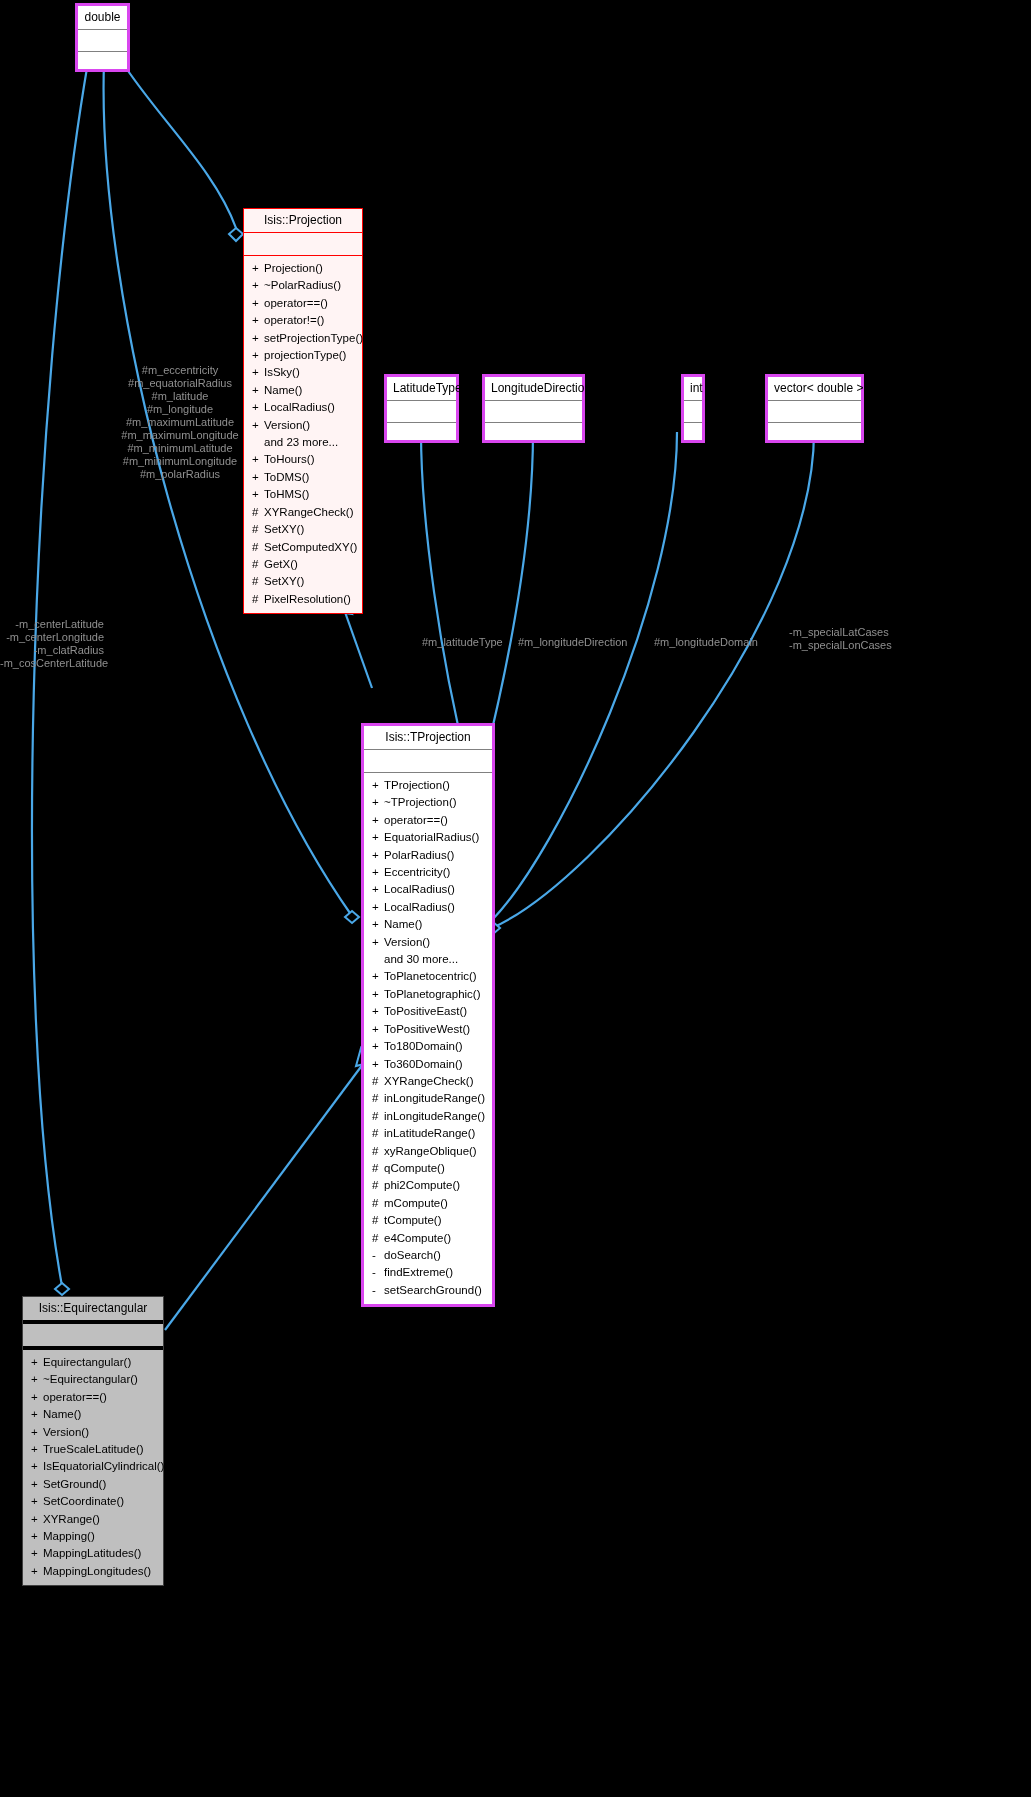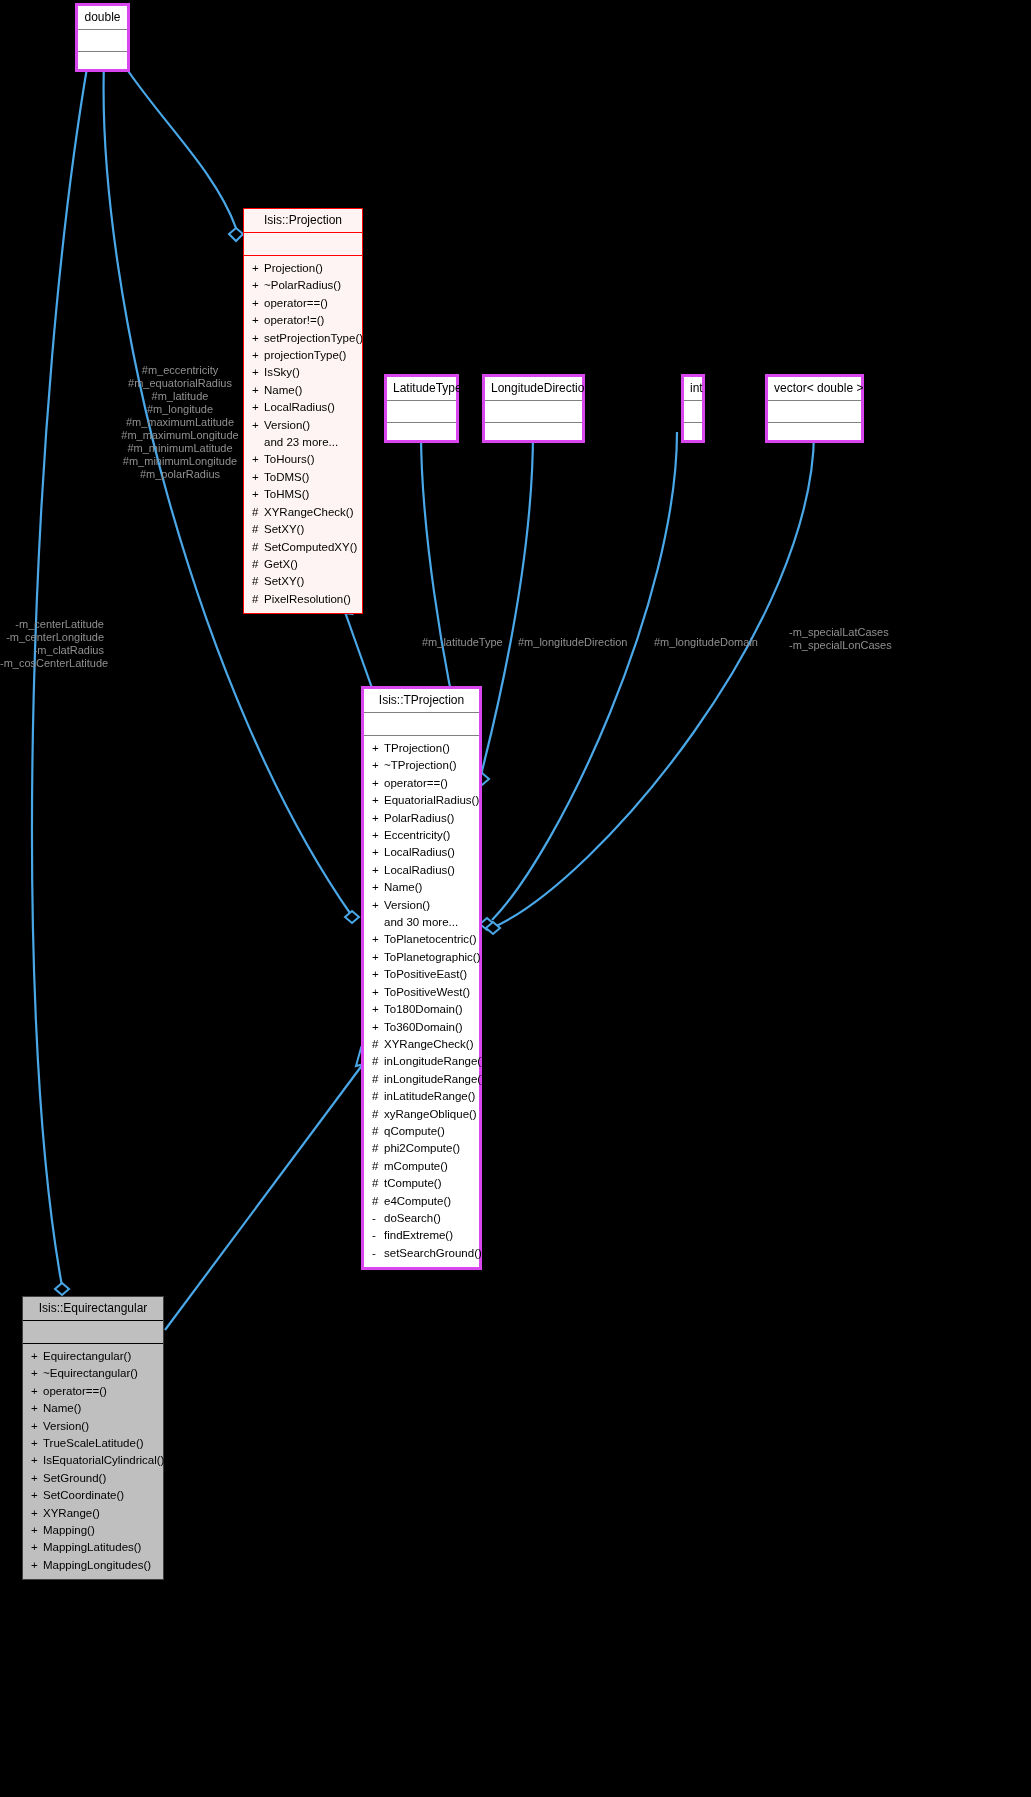--- a/index.html
+++ b/index.html
@@ -69,21 +69,21 @@
     border-bottom: 1px solid #ff0000;
   }
 
   
   .node.grey {
     background: #bfbfbf;
     border: 1px solid #404040;
   }
   .node.grey .title,
   .node.grey .attrs {
-    border-bottom: 1px solid #000000;
+    border-bottom: 4px solid #000000;
   }
 
   
   .node.small .attrs { min-height: 17px; }
   .node.small .ops   { min-height: 17px; padding: 0; }
 
   
   .edge-label {
     position: absolute;
     color: #909090;
@@ -188,21 +188,21 @@
     <div class="attrs"></div>
     <div class="ops"></div>
   </div>
 
   <div class="node small" style="left:765px; top:374px; width:99px;">
     <div class="title">vector&lt; double &gt;</div>
     <div class="attrs"></div>
     <div class="ops"></div>
   </div>
 
-  <div class="node" style="left:361px; top:686px; width:121px;">
+  <div class="node" style="left:361px; top:723px; width:134px;">
     <div class="title">Isis::TProjection</div>
     <div class="attrs"></div>
     <div class="ops">
       <div class="row"><span class="vis">+</span><span>TProjection()</span></div>
       <div class="row"><span class="vis">+</span><span>~TProjection()</span></div>
       <div class="row"><span class="vis">+</span><span>operator==()</span></div>
       <div class="row"><span class="vis">+</span><span>EquatorialRadius()</span></div>
       <div class="row"><span class="vis">+</span><span>PolarRadius()</span></div>
       <div class="row"><span class="vis">+</span><span>Eccentricity()</span></div>
       <div class="row"><span class="vis">+</span><span>LocalRadius()</span></div>

